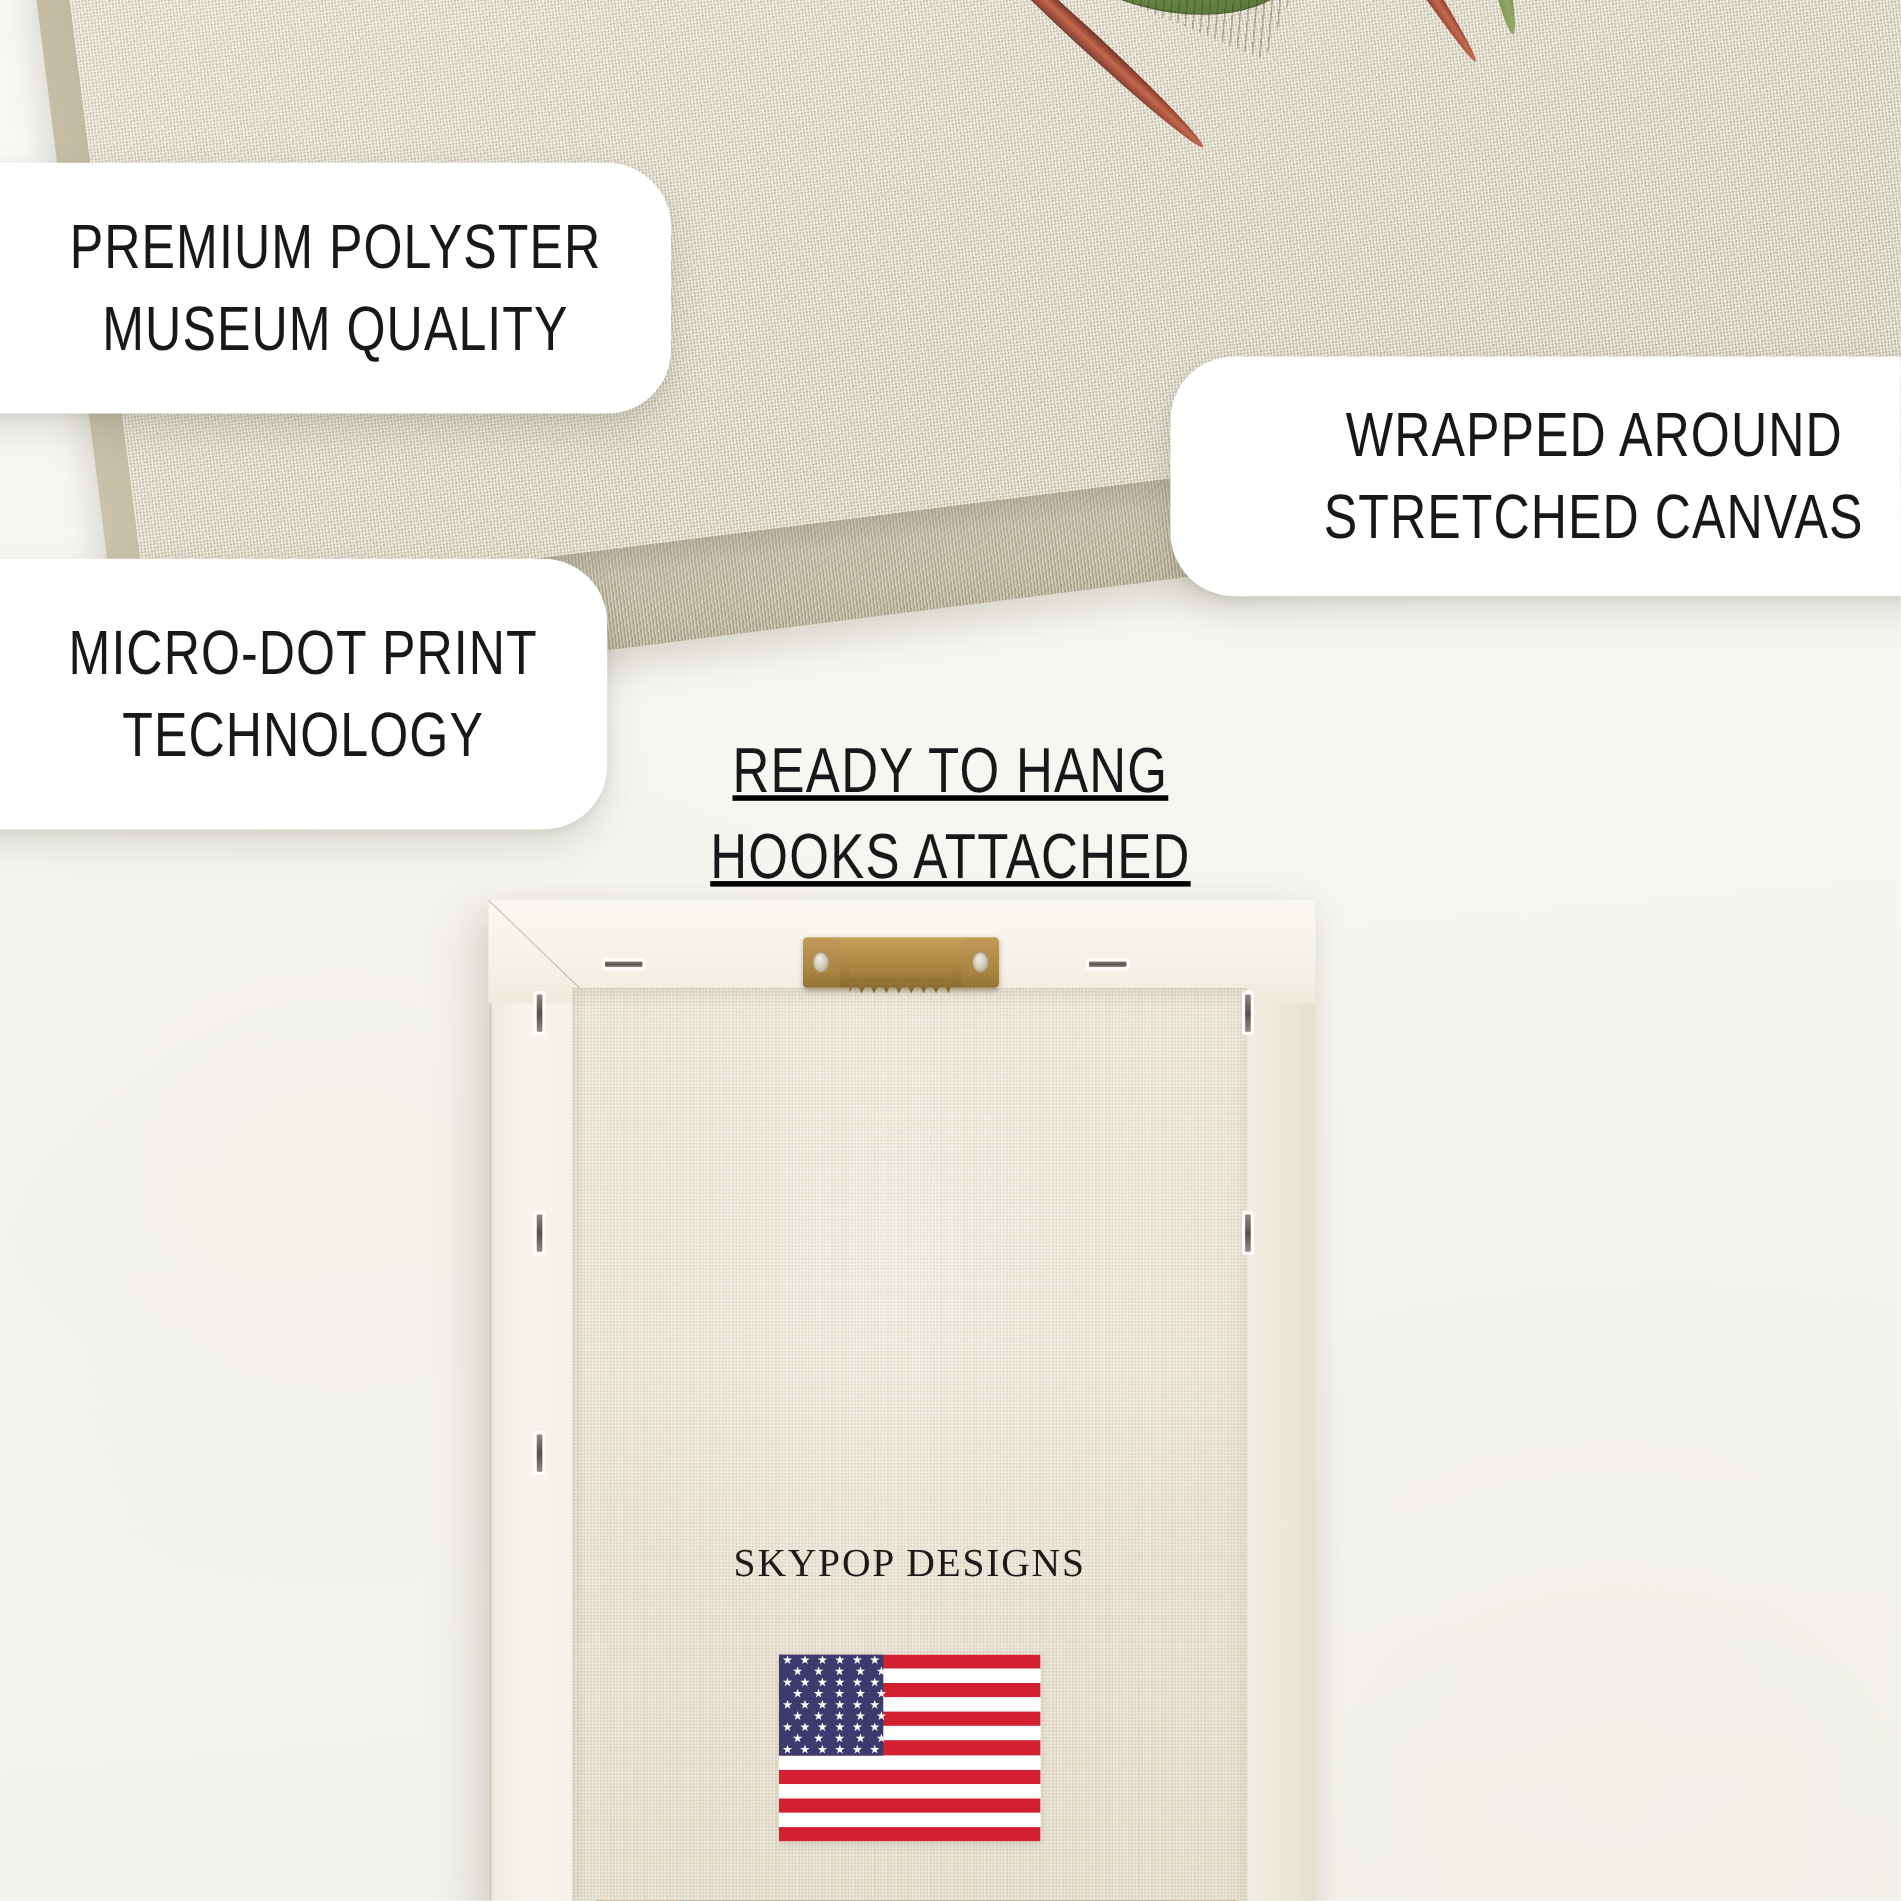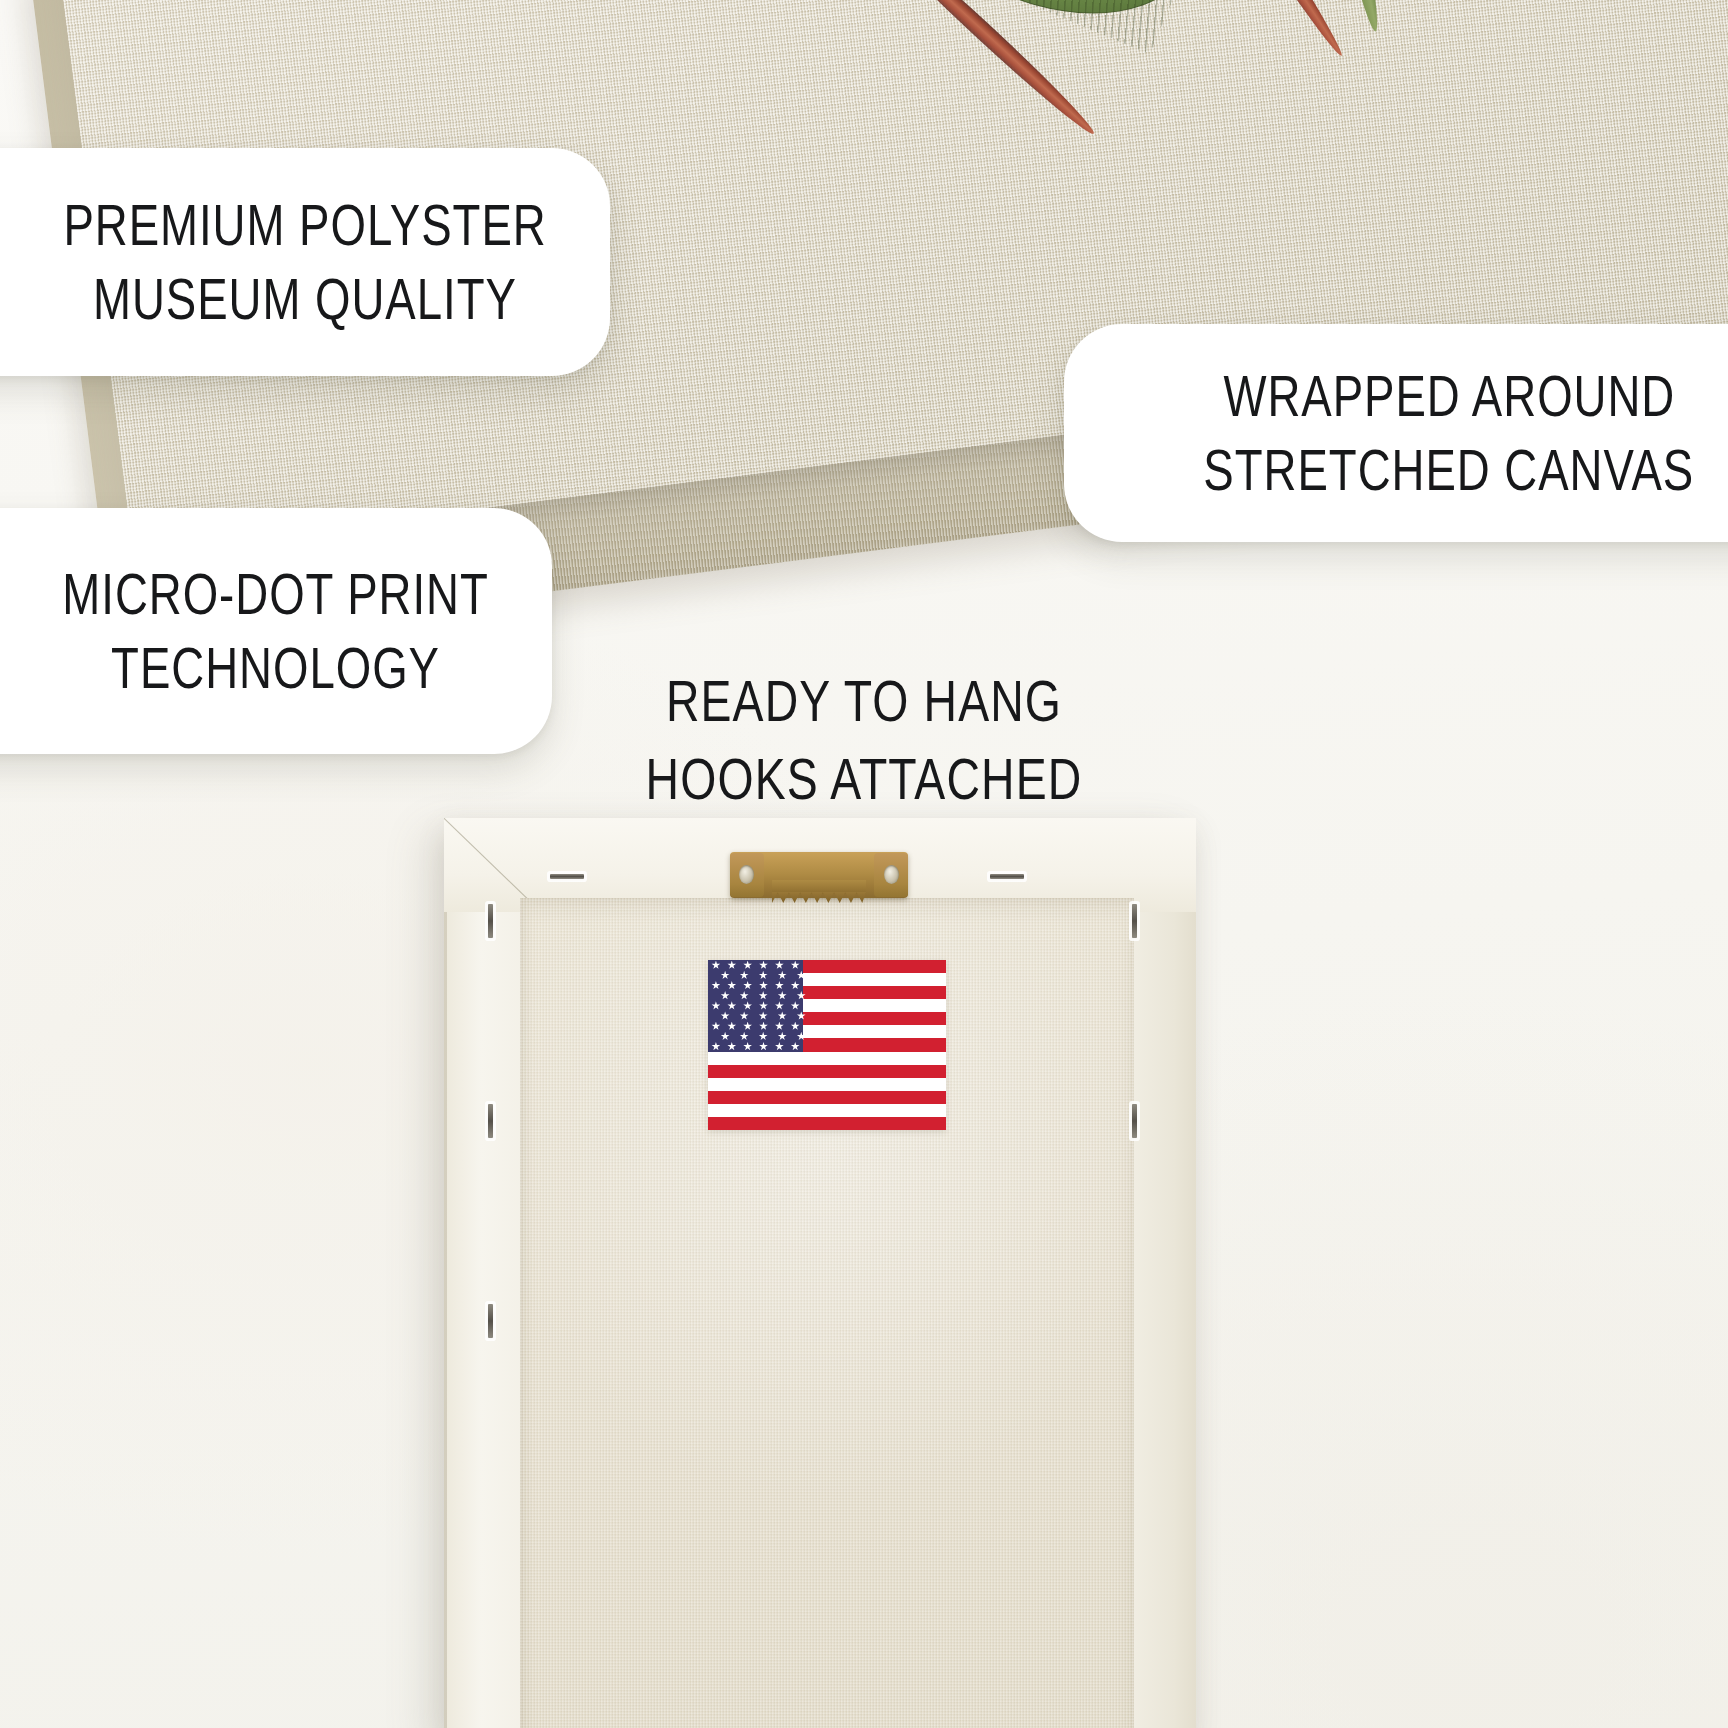--- a/index.html
+++ b/index.html
@@ -157,20 +157,21 @@
   }
   .pill-micro .pill-text { font-size: 57px; }
 
   
   .headline {
     position: absolute;
     left: 0; top: 662px;
     width: 1728px;
     text-align: center;
     z-index: 25;
+    text-decoration: underline;
   }
   .headline-line {
     font-family: "Liberation Sans", sans-serif;
     font-weight: 400;
     font-size: 58px;
     color: #17181A;
     letter-spacing: 1.4px;
     line-height: 1.34;
     transform: scaleX(0.80);
     white-space: nowrap;
@@ -486,20 +487,21 @@
 
     <div class="stretcher">
       <div class="wood wood-top"></div>
       <div class="wood wood-left"></div>
       <div class="wood wood-right"></div>
       <div class="wood-miter-l"></div>
       <div class="wood-miter-r"></div>
     </div>
 
     <div class="inner-canvas">
+      <div class="brand">SKYPOP DESIGNS</div>
       <div class="flag">
         <div class="flag-stripes" id="flag-stripes">
             <div class="flag-stripe" style="top: 0%; background: rgb(210, 32, 48);"></div>
             <div class="flag-stripe" style="top: 7.69231%; background: rgb(255, 255, 255);"></div>
             <div class="flag-stripe" style="top: 15.3846%; background: rgb(210, 32, 48);"></div>
             <div class="flag-stripe" style="top: 23.0769%; background: rgb(255, 255, 255);"></div>
             <div class="flag-stripe" style="top: 30.7692%; background: rgb(210, 32, 48);"></div>
             <div class="flag-stripe" style="top: 38.4615%; background: rgb(255, 255, 255);"></div>
             <div class="flag-stripe" style="top: 46.1538%; background: rgb(210, 32, 48);"></div>
             <div class="flag-stripe" style="top: 53.8462%; background: rgb(255, 255, 255);"></div>

